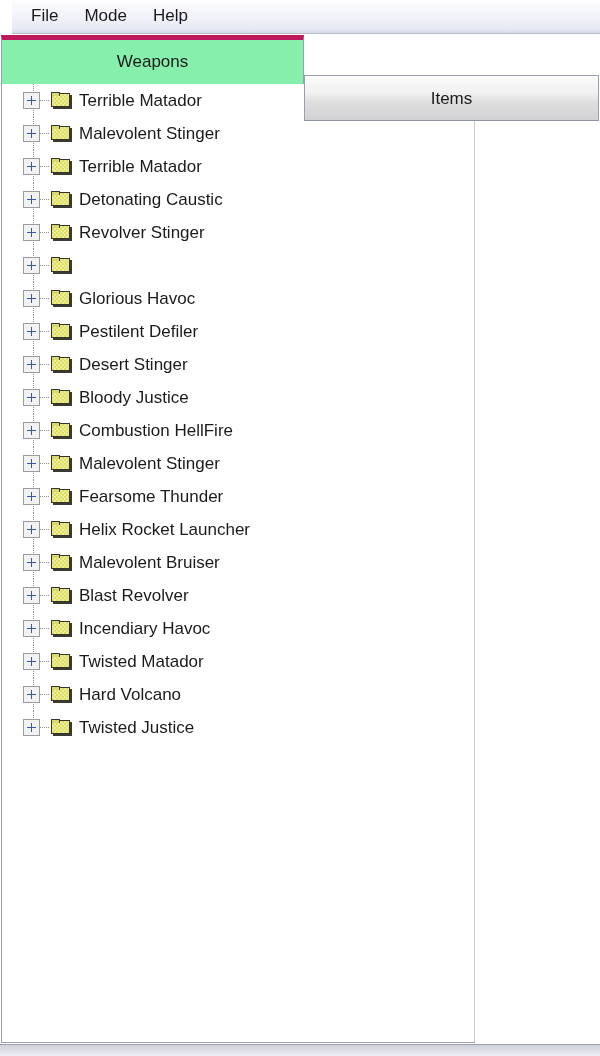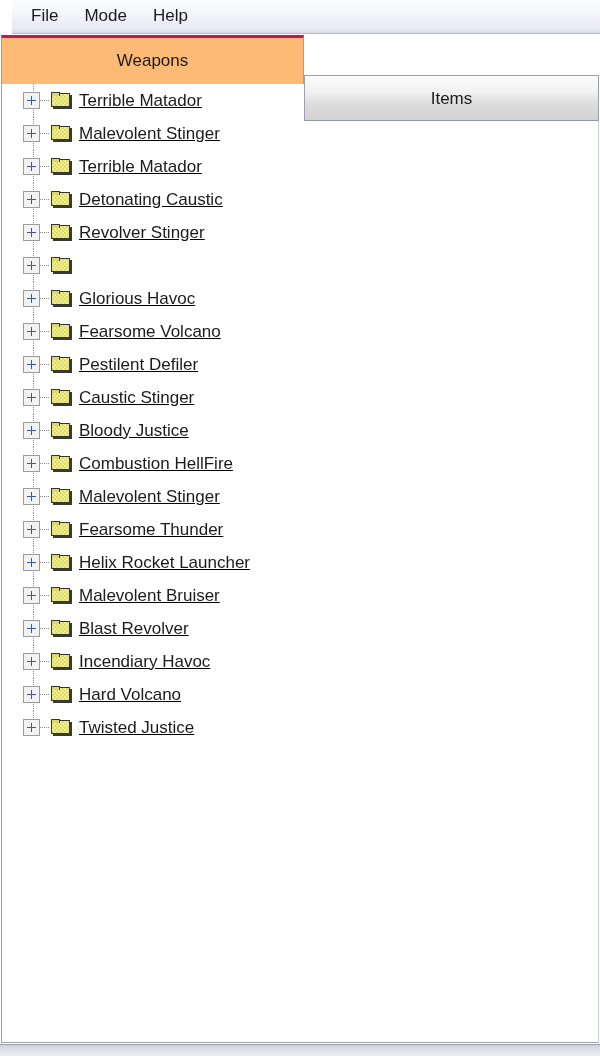--- a/index.html
+++ b/index.html
@@ -66,22 +66,22 @@
     justify-content: center;
     font-size: 17px;
     color: #1b1b1b;
     cursor: default;
     white-space: nowrap;
   }
   #tab-weapons {
     left: 1px;
     width: 303px;
     height: 49px;
-    background: #fdba74;
-    border-top: 3px solid #be185d;
+    background: #86efac;
+    border-top: 5px solid #be185d;
     border-left: 1px solid #9aa0ae;
     border-right: 1px solid #9aa0ae;
     border-bottom: none;
     z-index: 3;
   }
   #tab-weapons .tab-label { position: relative; top: 0px; }
   #tab-items {
     left: 304px;
     width: 295px;
     height: 46px;
@@ -91,30 +91,29 @@
     z-index: 2;
     margin-top: 40px;
   }
   #tab-items .tab-label { position: relative; top: 1px; }
 
   
   #tree-panel {
     position: absolute;
     left: 1px;
     top: 83px;
-    width: 598px;
+    width: 474px;
     height: 960px;
     background: #ffffff;
     border-left: 1px solid #9aa0ae;
     border-right: 1px solid #c8ccd6;
     border-bottom: 1px solid #9aa0ae;
     border-top: none;
     box-sizing: border-box;
     overflow: hidden;
-    text-decoration: underline;
   }
   #tree-root {
     position: relative;
     padding-top: 1px;
   }
 
   .tree-row {
     position: relative;
     height: 33px;
     display: flex;
@@ -330,43 +329,32 @@
         </div>
         <div class="tree-row">
           <div class="trunk"></div>
           <div class="expander"></div>
           <div class="connector"></div>
           <div class="folder-icon">
             <div class="fld-shadow"></div>
             <div class="fld-body"></div>
             <div class="fld-tab"></div>
           </div>
-          <span class="row-label">Fearsome Volcano</span>
-        </div>
-        <div class="tree-row">
-          <div class="trunk"></div>
-          <div class="expander"></div>
-          <div class="connector"></div>
-          <div class="folder-icon">
-            <div class="fld-shadow"></div>
-            <div class="fld-body"></div>
-            <div class="fld-tab"></div>
-          </div>
           <span class="row-label">Pestilent Defiler</span>
         </div>
         <div class="tree-row">
           <div class="trunk"></div>
           <div class="expander"></div>
           <div class="connector"></div>
           <div class="folder-icon">
             <div class="fld-shadow"></div>
             <div class="fld-body"></div>
             <div class="fld-tab"></div>
           </div>
-          <span class="row-label">Caustic Stinger</span>
+          <span class="row-label">Desert Stinger</span>
         </div>
         <div class="tree-row">
           <div class="trunk"></div>
           <div class="expander"></div>
           <div class="connector"></div>
           <div class="folder-icon">
             <div class="fld-shadow"></div>
             <div class="fld-body"></div>
             <div class="fld-tab"></div>
           </div>
@@ -441,20 +429,31 @@
         <div class="tree-row">
           <div class="trunk"></div>
           <div class="expander"></div>
           <div class="connector"></div>
           <div class="folder-icon">
             <div class="fld-shadow"></div>
             <div class="fld-body"></div>
             <div class="fld-tab"></div>
           </div>
           <span class="row-label">Incendiary Havoc</span>
+        </div>
+        <div class="tree-row">
+          <div class="trunk"></div>
+          <div class="expander"></div>
+          <div class="connector"></div>
+          <div class="folder-icon">
+            <div class="fld-shadow"></div>
+            <div class="fld-body"></div>
+            <div class="fld-tab"></div>
+          </div>
+          <span class="row-label">Twisted Matador</span>
         </div>
         <div class="tree-row">
           <div class="trunk"></div>
           <div class="expander"></div>
           <div class="connector"></div>
           <div class="folder-icon">
             <div class="fld-shadow"></div>
             <div class="fld-body"></div>
             <div class="fld-tab"></div>
           </div>

